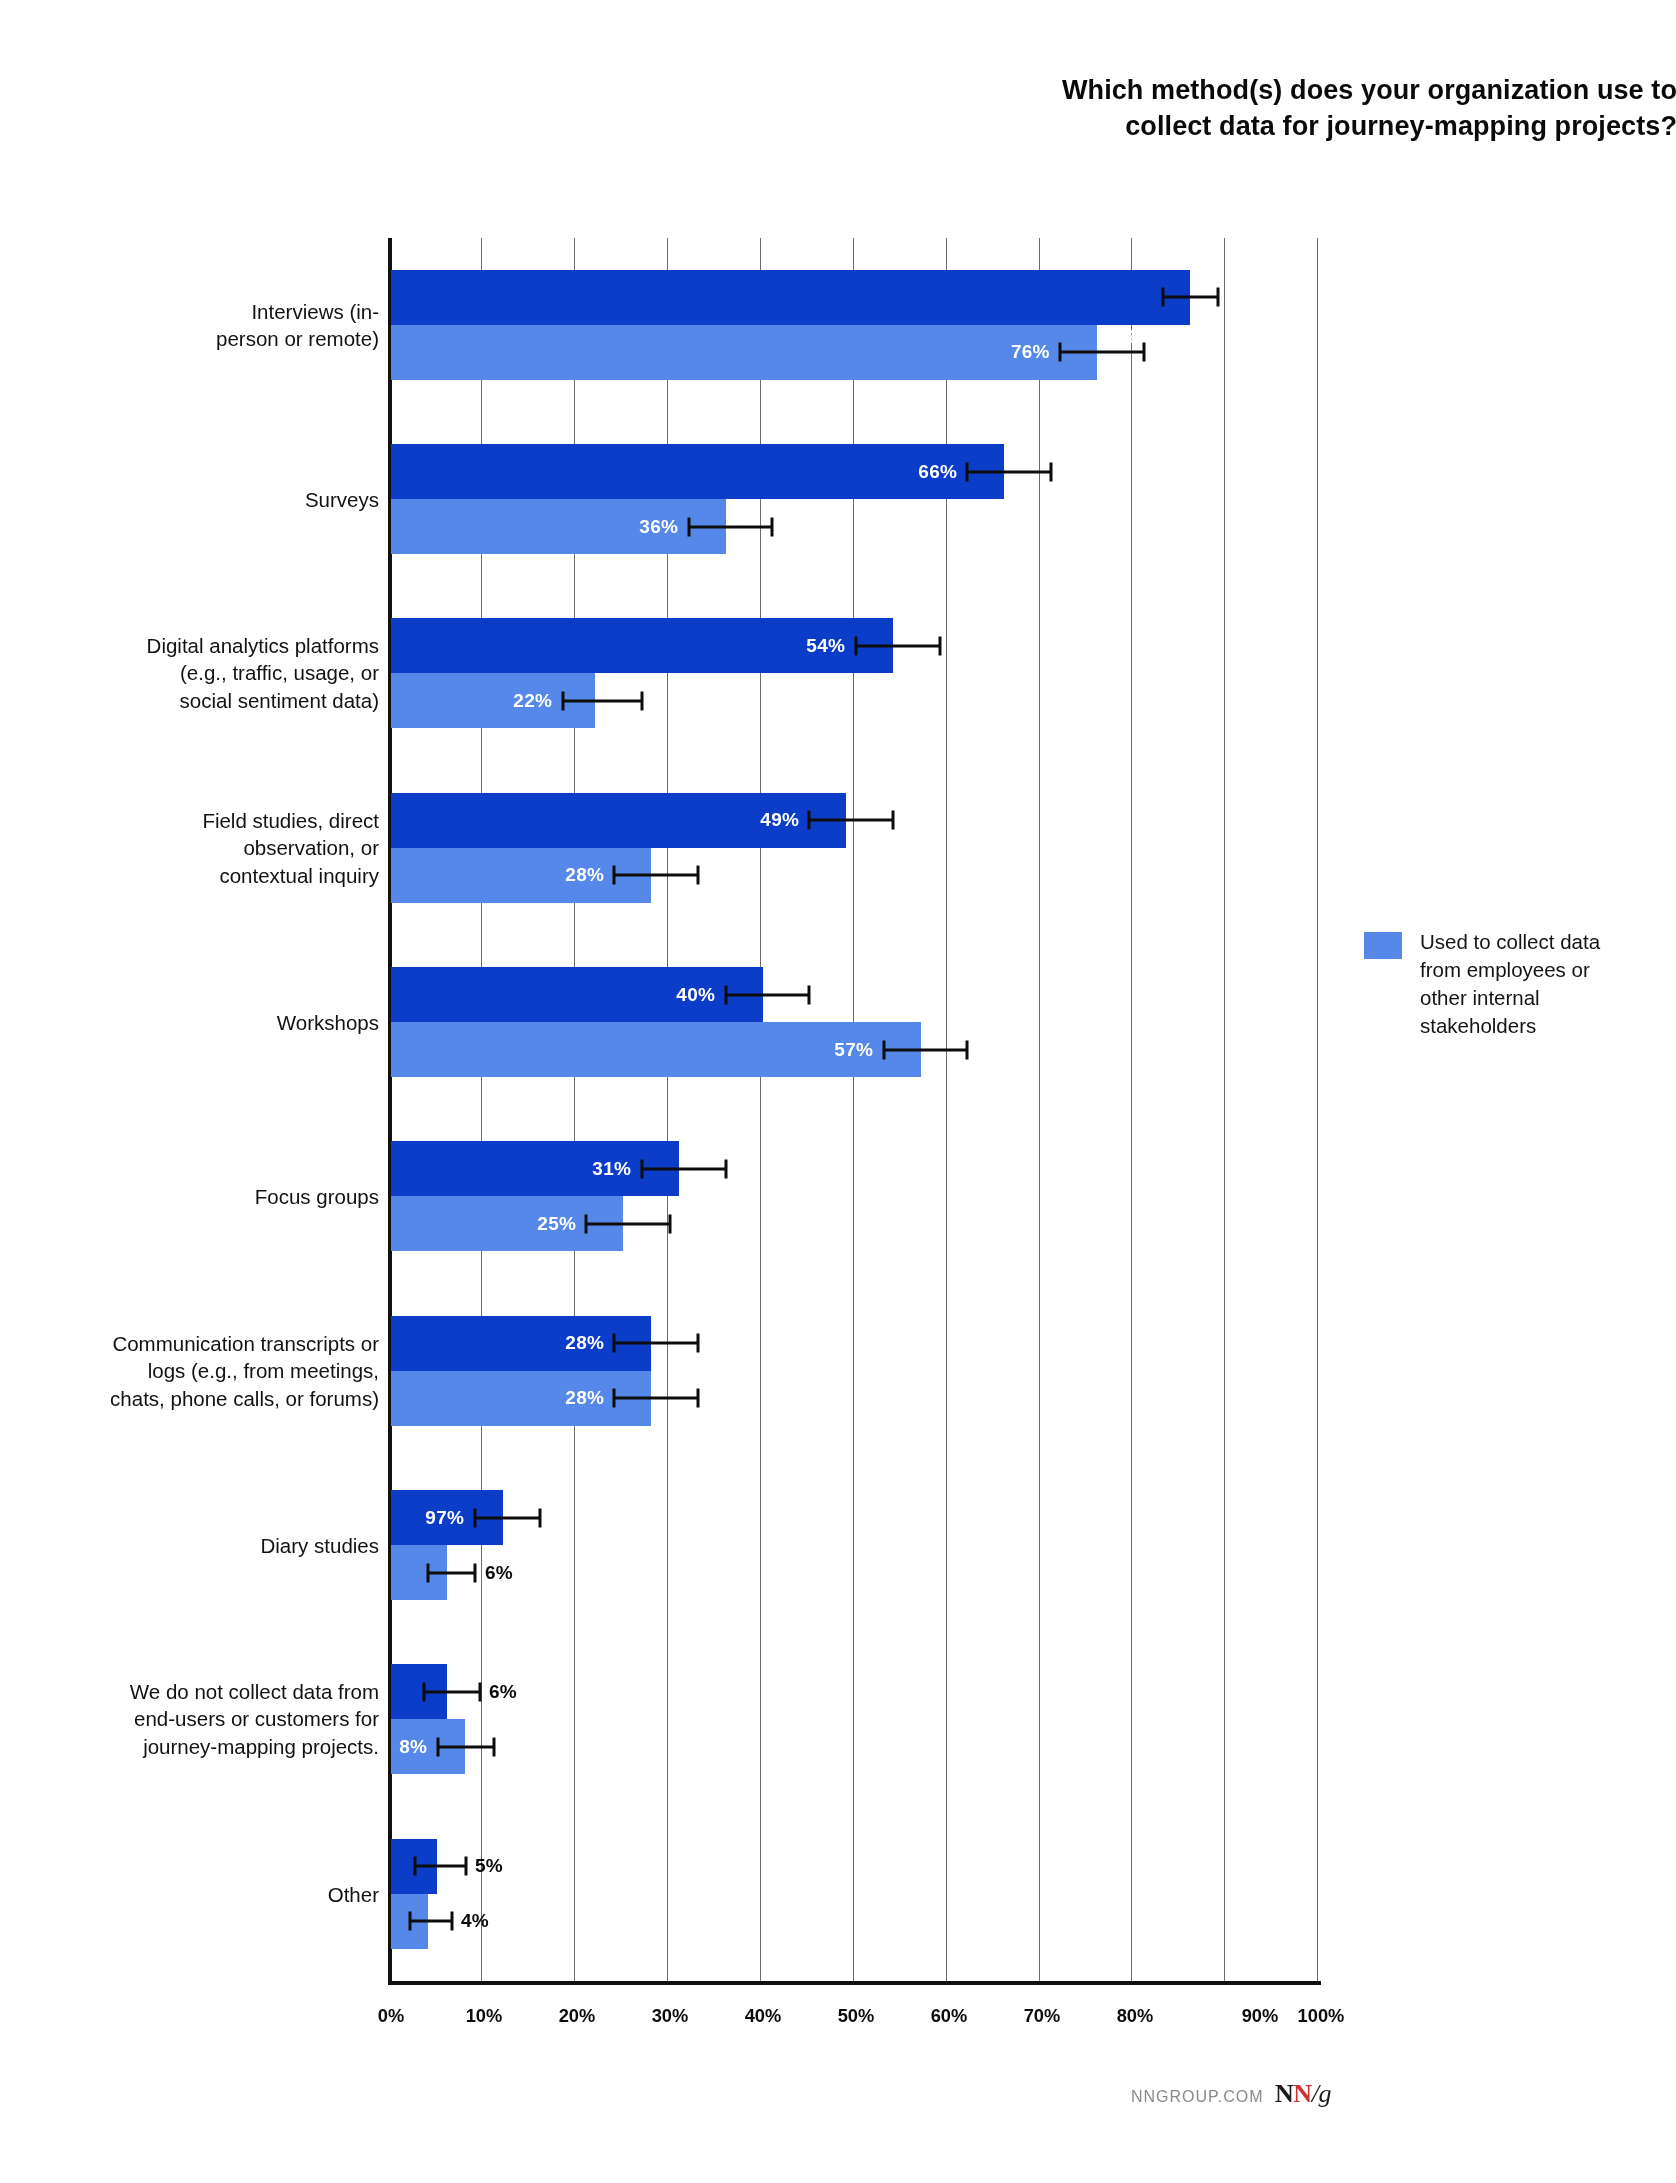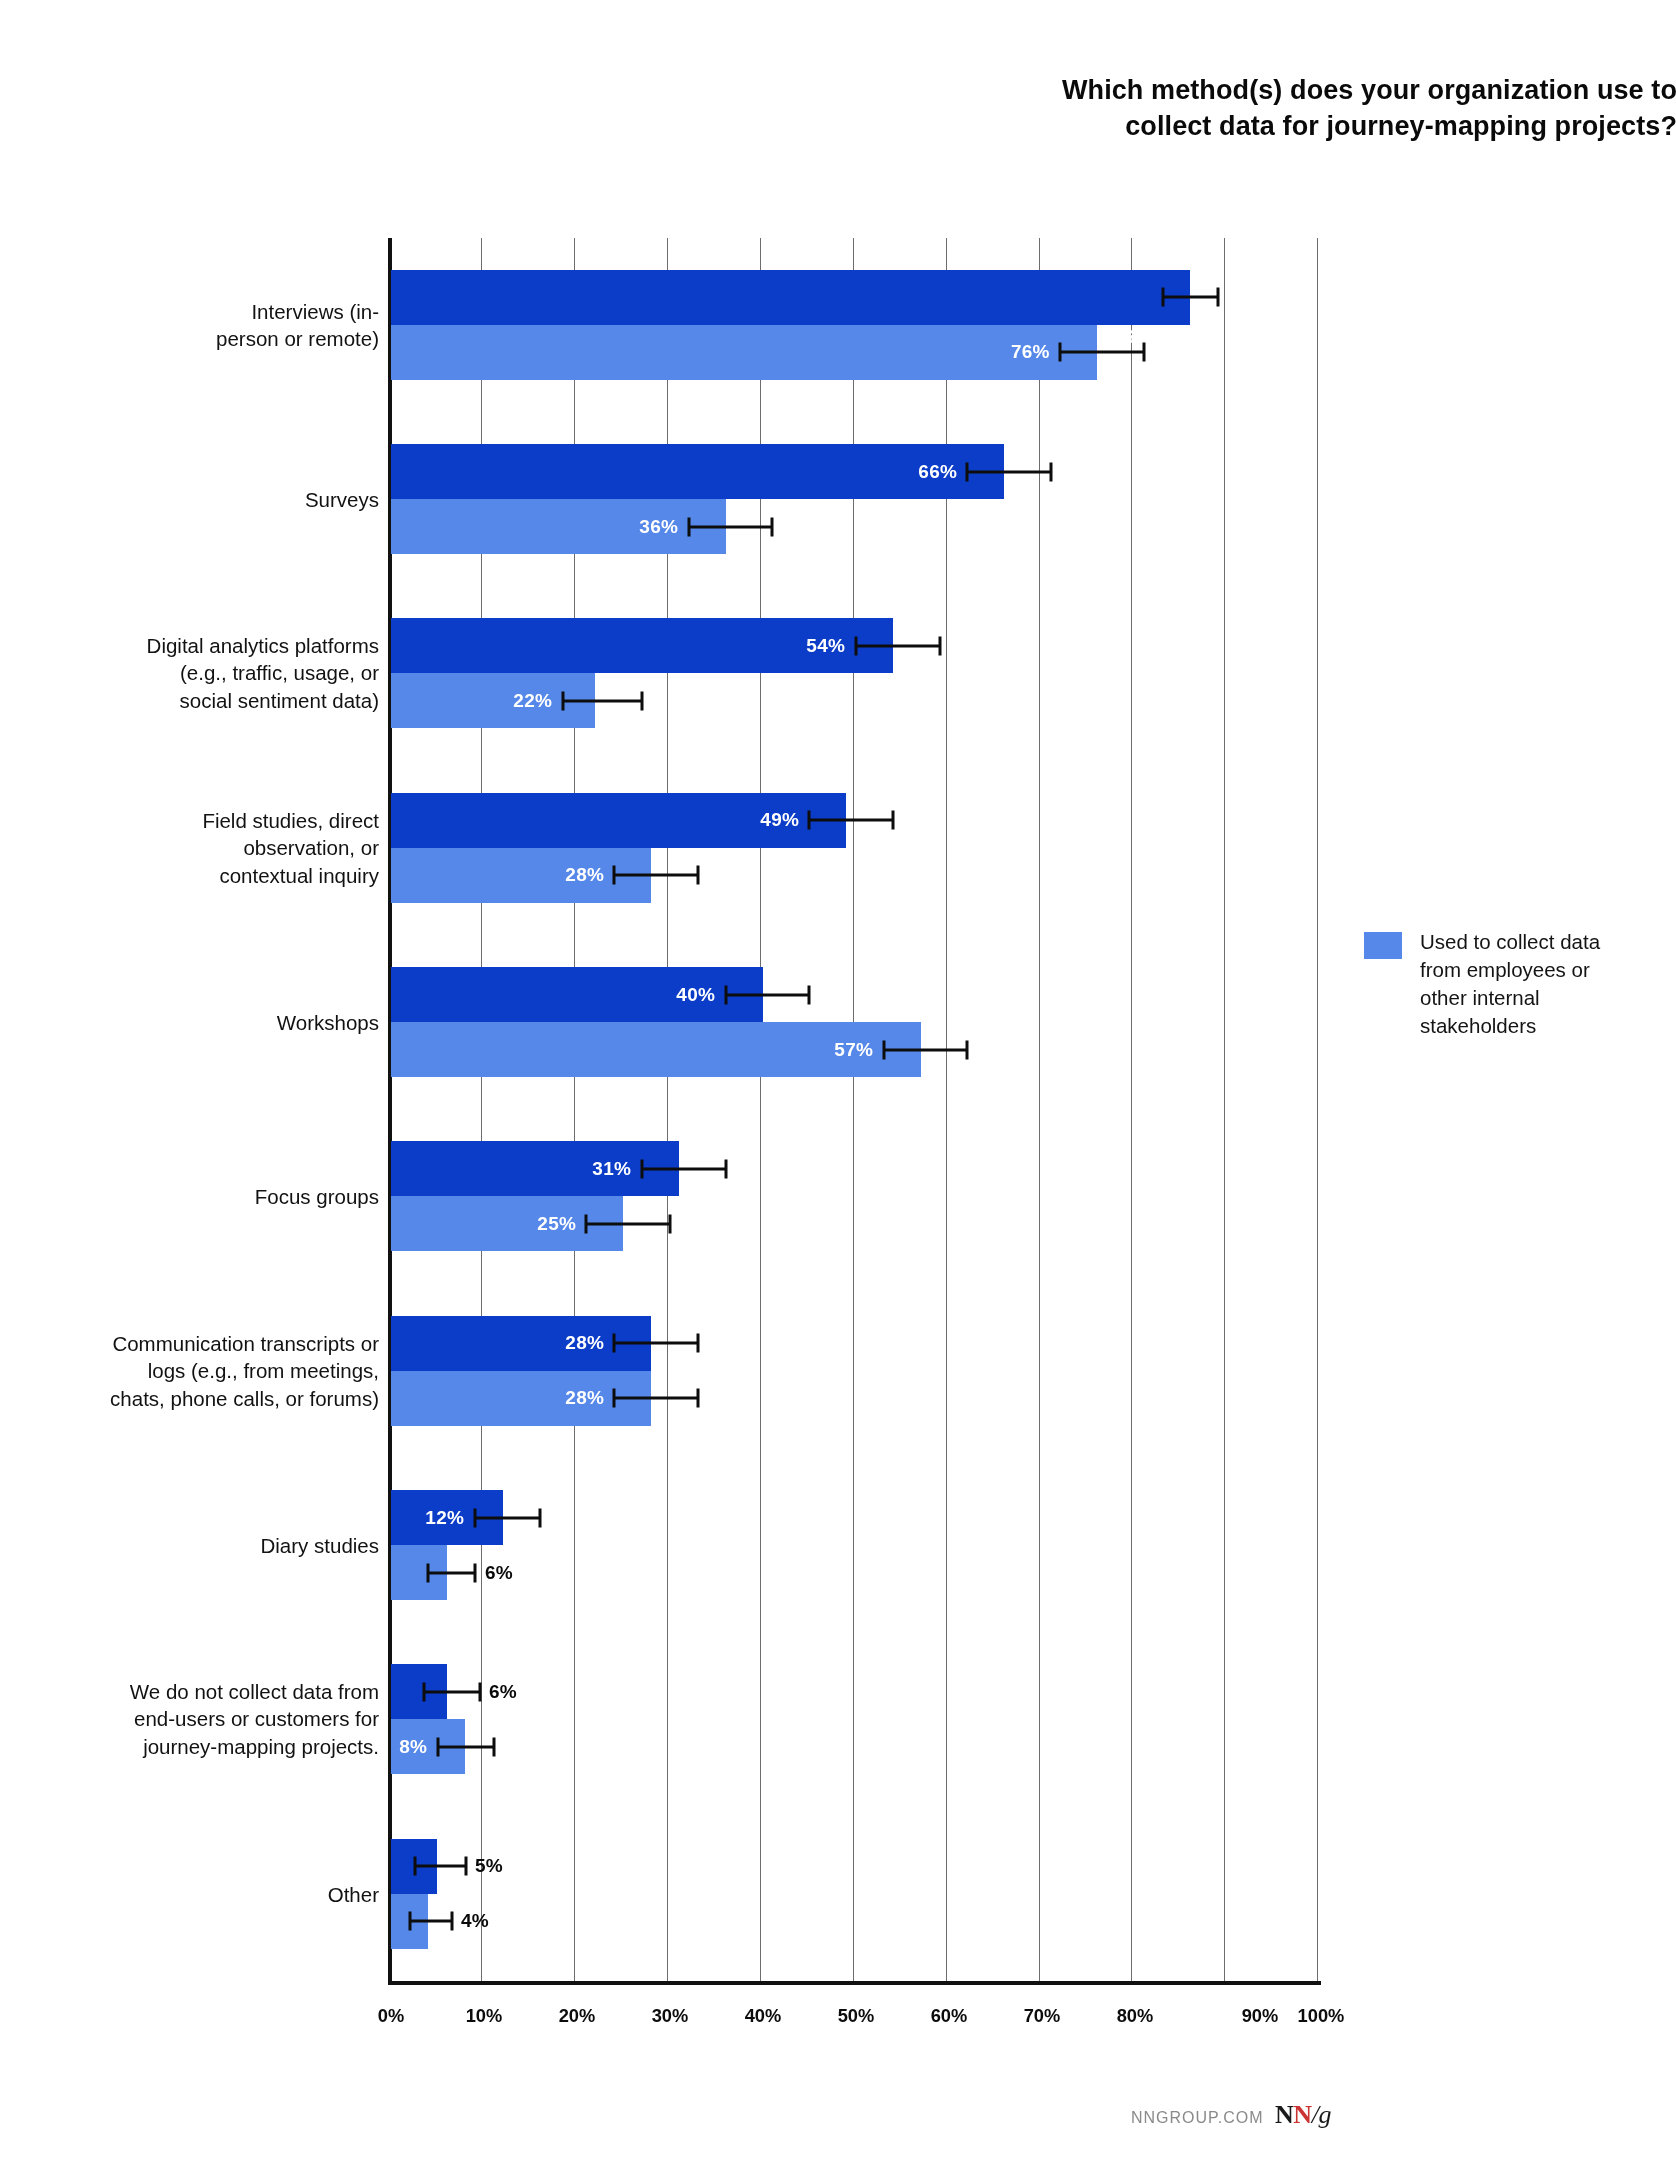--- a/index.html
+++ b/index.html
@@ -165,21 +165,20 @@
   #brand-url {
     font-size: 16px;
     letter-spacing: 1px;
     color: #8a8a8a;
   }
   #brand-logo {
     font-family: "Liberation Serif", serif;
     font-size: 26px;
     font-weight: bold;
     letter-spacing: -0.4px;
-    margin-top: 21px;
   }
   #brand-logo .n1 { color: #1a1a1a; }
   #brand-logo .n2 { color: #cc3333; }
   #brand-logo .slash-g { color: #1a1a1a; font-weight: normal; font-style: italic; }
 </style>
 </head>
 <body>
 
 <div id="chart-title">
   <span class="tline">Which method(s) does your organization use to</span>
@@ -315,21 +314,21 @@
     <div class="val inside" style="top: 1398px; left: 565px; width: 39px; text-align: right;">28%</div>
     <div class="cat-row" style="top: 1458px; height: 174px;">
       <div class="cat-label" style="top: 74px;">
         <div>Diary studies</div>
       </div>
     </div>
     <div class="bar s1" style="left: 391px; top: 1490px; width: 112px; height: 55px; position: absolute;"></div>
     <div class="errbar" style="left: 475px; width: 65px; top: 1518px;"></div>
     <div class="errcap" style="left: 475px; top: 1518px;"></div>
     <div class="errcap" style="left: 540px; top: 1518px;"></div>
-    <div class="val inside" style="top: 1518px; left: 425px; width: 39px; text-align: right;">12%</div>
+    <div class="val inside" style="top: 1518px; left: 425px; width: 39px; text-align: right;">97%</div>
     <div class="bar s2" style="left: 391px; top: 1545px; width: 56px; height: 55px; position: absolute;"></div>
     <div class="errbar" style="left: 428px; width: 46px; top: 1573px;"></div>
     <div class="errcap" style="left: 428px; top: 1573px;"></div>
     <div class="errcap" style="left: 475px; top: 1573px;"></div>
     <div class="val outside" style="top: 1573px; left: 485px;">6%</div>
     <div class="cat-row" style="top: 1632px; height: 174px;">
       <div class="cat-label" style="top: 46px;">
         <div>We do not collect data from</div>
         <div>end-users or customers for</div>
         <div>journey-mapping projects.</div>

